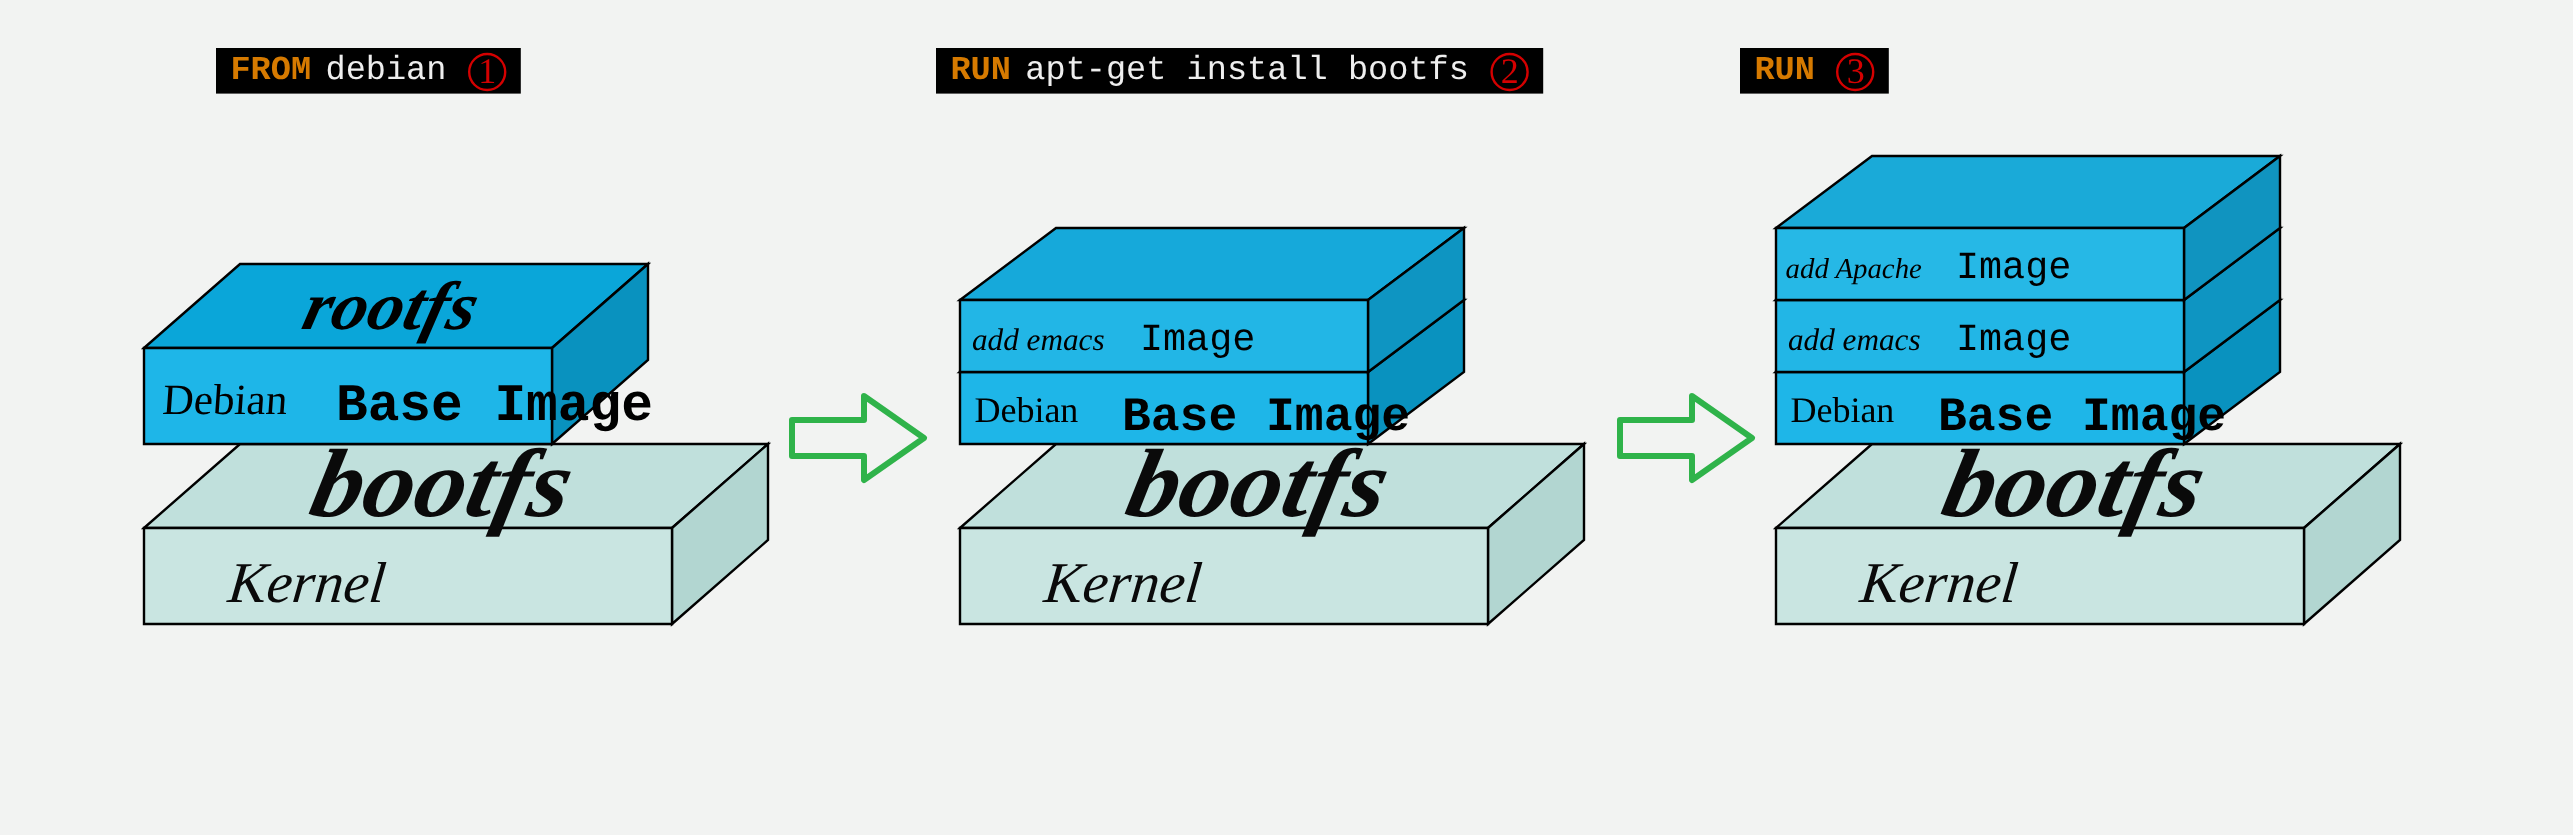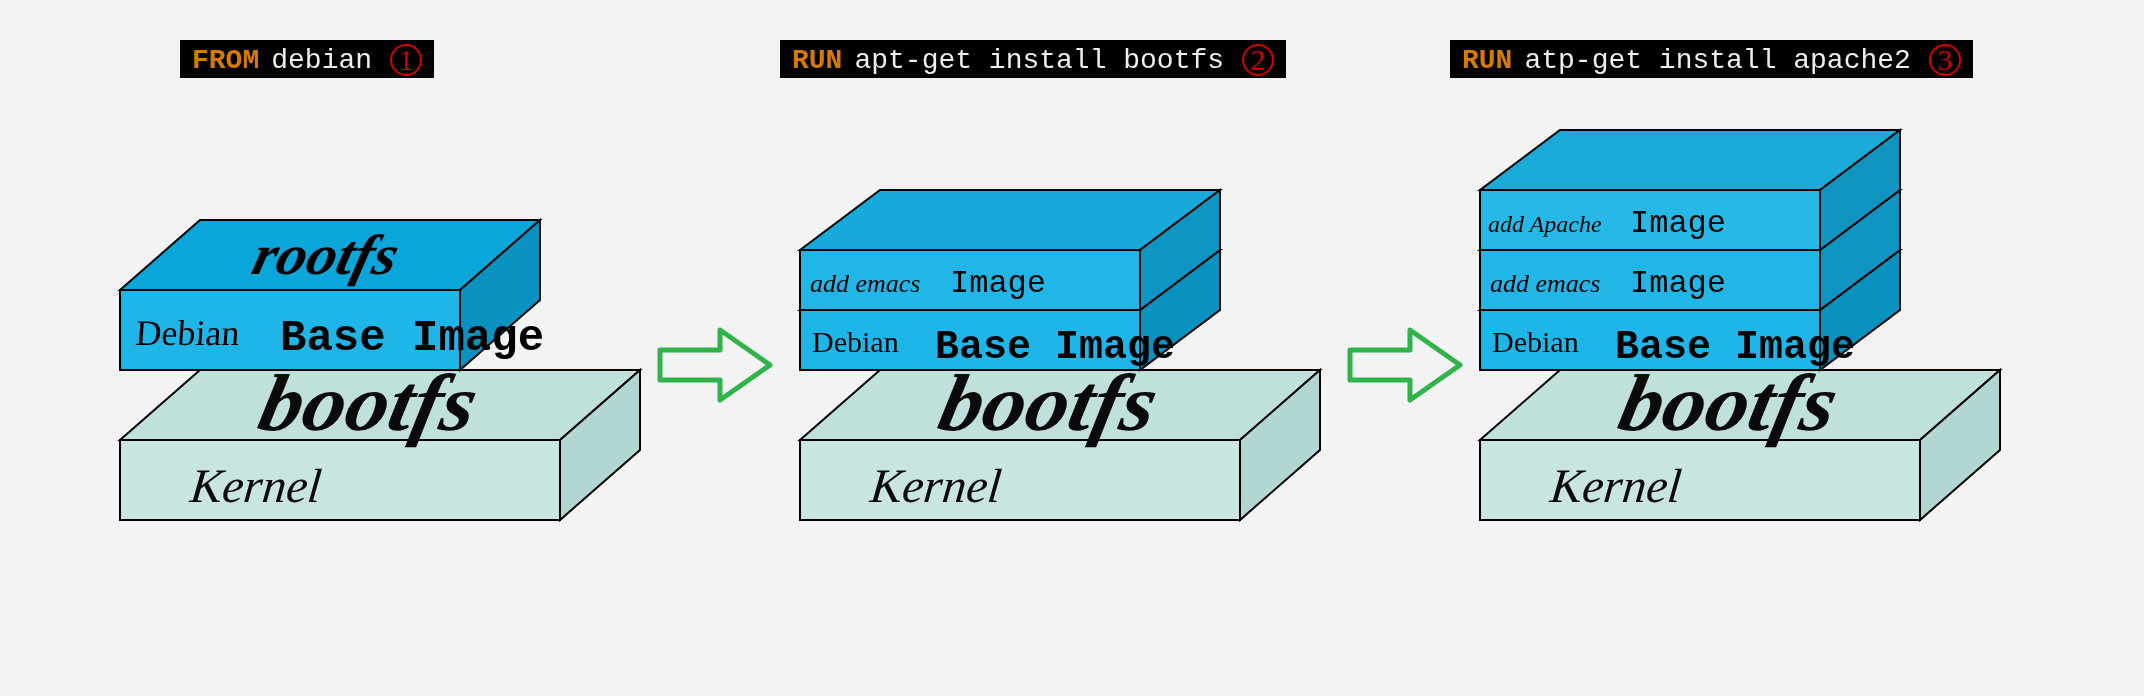--- a/index.html
+++ b/index.html
@@ -18,21 +18,21 @@
     height: 696px;
   }
   .cmd {
     background: #000;
     color: #fff;
     font-family: "Courier New", monospace;
     font-size: 28px;
     padding: 4px 12px 2px 12px;
     position: absolute;
     display: flex;
-    align-items: center;
+    align-items: flex-start;
     gap: 12px;
     white-space: nowrap;
   }
   .cmd .kw { color: #d67a00; font-weight: bold; }
   .cmd .txt { color: #eee; }
   .cmd .num {
     font-family: "Times New Roman", serif;
     font-size: 30px;
     color: #d40000;
     border: 2px solid #d40000;
@@ -146,15 +146,14 @@
 </div>
 
 <div class="cmd" style="left:780px; top:40px;">
   <span class="kw">RUN</span>
   <span class="txt">apt-get install bootfs</span>
   <span class="num">2</span>
 </div>
 
 <div class="cmd" style="left:1450px; top:40px;">
   <span class="kw">RUN</span>
-  <span class="txt">atp-get install apache2</span>
   <span class="num">3</span>
 </div>
 
 </body></html>

